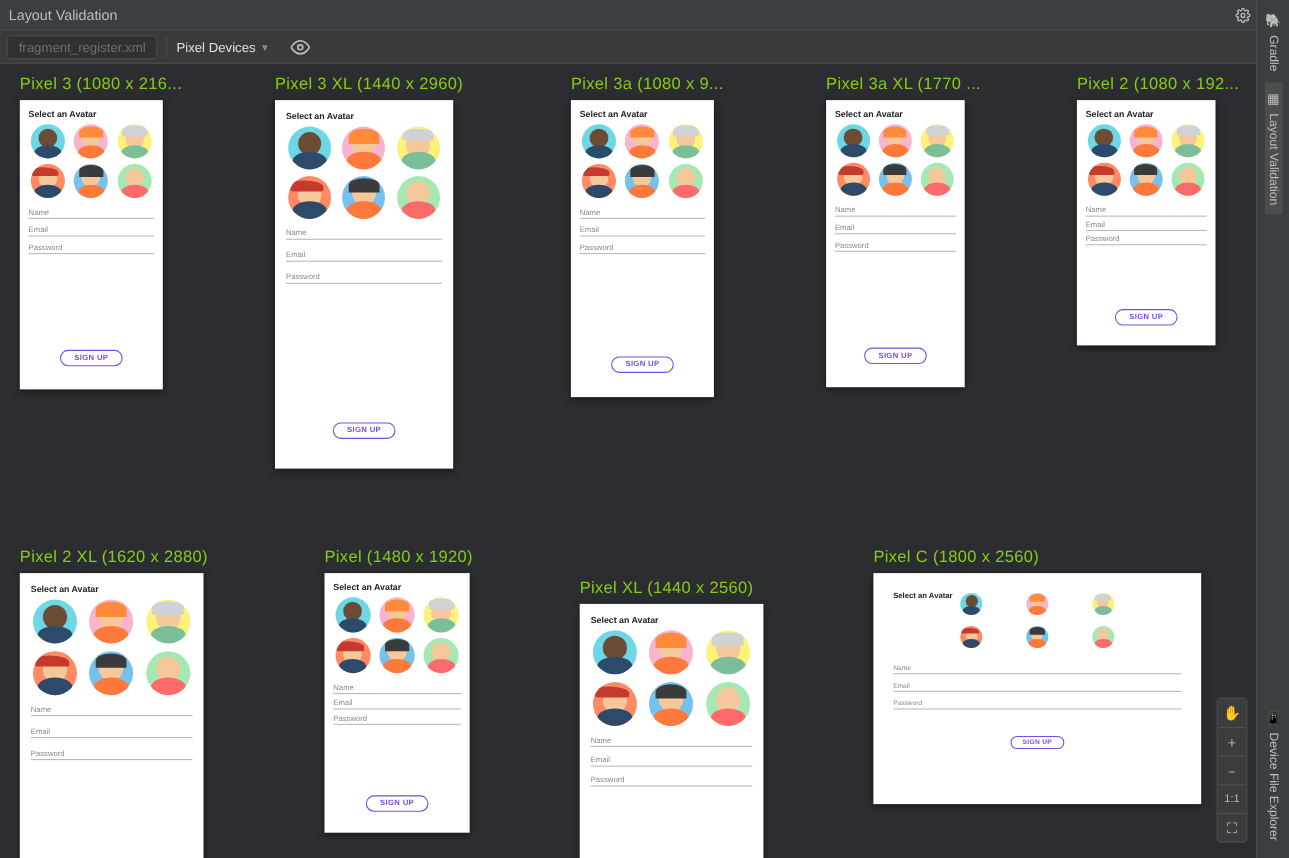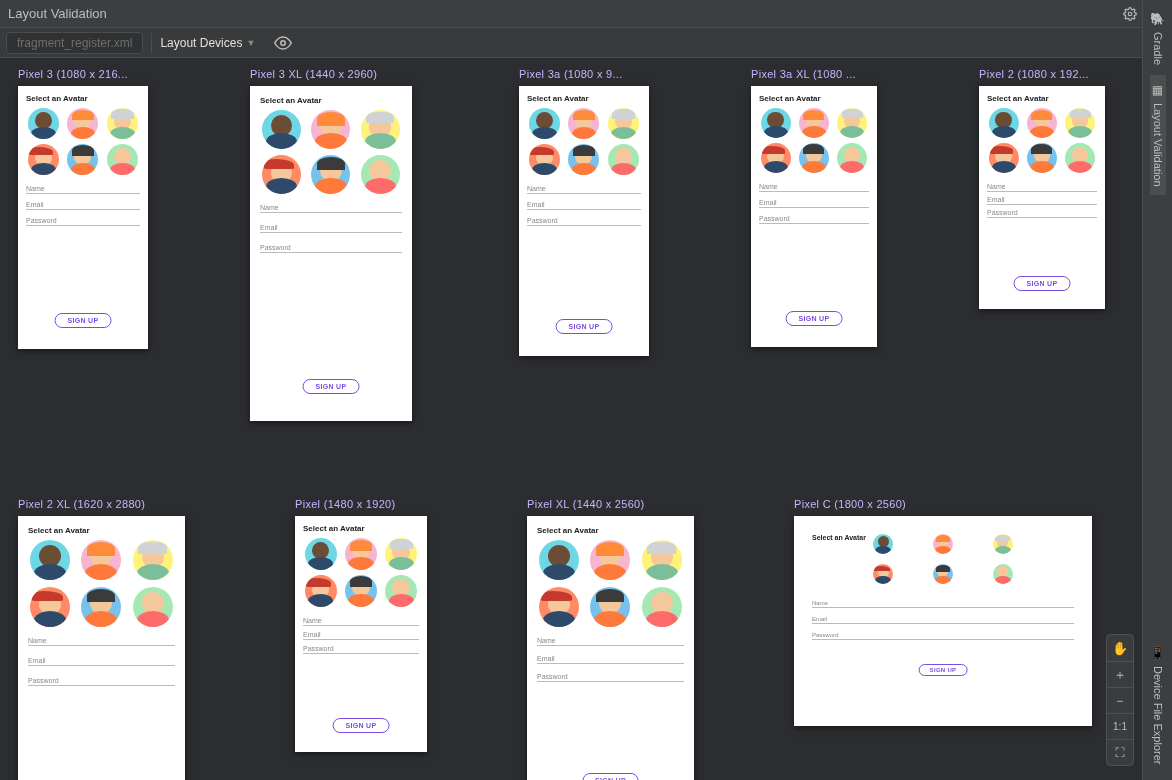--- a/index.html
+++ b/index.html
@@ -31,21 +31,21 @@
   .side-tab{writing-mode:vertical-rl;font-size:11px;color:var(--text);padding:8px 2px;display:flex;align-items:center;gap:6px;cursor:pointer;}
   .side-tab .ticon{writing-mode:horizontal-tb;font-size:12px;transform:rotate(0deg);}
   .side-tab.active{background:#4b4d4f;}
   .side-tab + .side-tab{margin-top:2px;}
   
   .zoom{position:absolute;right:38px;bottom:14px;display:flex;flex-direction:column;background:#3a3c3e;border:1px solid #4f5153;border-radius:4px;overflow:hidden;}
   .zoom div{width:26px;height:26px;display:flex;align-items:center;justify-content:center;font-size:13px;color:var(--text);cursor:pointer;}
   .zoom div + div{border-top:1px solid #4f5153;}
   
   .canvas{position:absolute;left:0;top:58px;right:30px;bottom:0;overflow:hidden;padding:14px 18px;}
-  .dev-label{font-size:11px;color:#c4b5fd;margin-bottom:6px;white-space:nowrap;overflow:hidden;text-overflow:ellipsis;letter-spacing:.3px;}
+  .dev-label{font-size:15px;color:#84cc16;margin-bottom:6px;white-space:nowrap;overflow:hidden;text-overflow:ellipsis;letter-spacing:.3px;}
   .device{position:absolute;}
   .screen{background:#fff;box-shadow:0 2px 6px rgba(0,0,0,.5);position:relative;overflow:hidden;}
   
   .sel{font-size:8px;font-weight:600;color:#222;position:absolute;}
   .avgrid{position:absolute;display:grid;grid-template-columns:repeat(3,1fr);gap:6px;justify-items:center;}
   .av{border-radius:50%;position:relative;overflow:hidden;}
   .av .head{position:absolute;border-radius:50%;}
   .av .body{position:absolute;border-radius:50% 50% 0 0;}
   .av .hair{position:absolute;}
   .av .hat{position:absolute;}
@@ -78,21 +78,21 @@
       <svg width="12" height="12" viewBox="0 0 24 24" stroke="currentColor" stroke-width="2">
           <line x1="4" y1="12" x2="20" y2="12"></line>
         </svg>
     </span>
   </div>
 </div>
 
 <div class="toolbar">
   <span class="file-tab">fragment_register.xml</span>
   <span class="dd">
-    <span>Layout Devices</span>
+    <span>Pixel Devices</span>
     <span class="chev">▼</span>
   </span>
   <span class="eye">
     <svg width="18" height="18" viewBox="0 0 24 24" fill="none" stroke="currentColor" stroke-width="2">
         <path d="M1 12s4-8 11-8 11 8 11 8-4 8-11 8S1 12 1 12z"></path>
         <circle cx="12" cy="12" r="3"></circle>
       </svg>
   </span>
 </div>
 
@@ -234,21 +234,21 @@
             <div class="body"></div>
           </div>
         </div>
         <div class="fld" style="left: 8px; right: 8px; top: 99px;">Name</div>
         <div class="fld" style="left: 8px; right: 8px; top: 115px;">Email</div>
         <div class="fld" style="left: 8px; right: 8px; top: 131px;">Password</div>
         <div class="signup" style="bottom: 22px;">SIGN UP</div>
       </div>
     </div>
     <div class="device" style="left: 751px; top: 10px;">
-      <div class="dev-label" style="width: 160px;">Pixel 3a XL (1080 ...</div>
+      <div class="dev-label" style="width: 160px;">Pixel 3a XL (1770 ...</div>
       <div class="screen" style="width: 126px; height: 261px;">
         <div class="sel" style="left: 8px; top: 8px;">Select an Avatar</div>
         <div class="avgrid" style="left: 8px; right: 8px; top: 22px; gap: 5px;">
           <div class="av a1" style="width: 30px; height: 30px;">
             <div class="head"></div>
             <div class="body"></div>
           </div>
           <div class="av a2" style="width: 30px; height: 30px;">
             <div class="head"></div>
             <div class="hair"></div>
@@ -393,21 +393,21 @@
             <div class="body"></div>
           </div>
         </div>
         <div class="fld" style="left: 8px; right: 8px; top: 101px;">Name</div>
         <div class="fld" style="left: 8px; right: 8px; top: 115px;">Email</div>
         <div class="fld" style="left: 8px; right: 8px; top: 129px;">Password</div>
         <div class="signup" style="bottom: 19px;">SIGN UP</div>
       </div>
     </div>
     <div class="device" style="left: 527px; top: 440px;">
-      <div class="dev-label" style="width: 190px;">Pixel XL (1440 x 2560)</div>
+      <div class="dev-label" style="width: 190px; margin-top: 28px;">Pixel XL (1440 x 2560)</div>
       <div class="screen" style="width: 167px; height: 296px;">
         <div class="sel" style="left: 10px; top: 10px;">Select an Avatar</div>
         <div class="avgrid" style="left: 10px; right: 10px; top: 24px; gap: 7px;">
           <div class="av a1" style="width: 40px; height: 40px;">
             <div class="head"></div>
             <div class="body"></div>
           </div>
           <div class="av a2" style="width: 40px; height: 40px;">
             <div class="head"></div>
             <div class="hair"></div>

